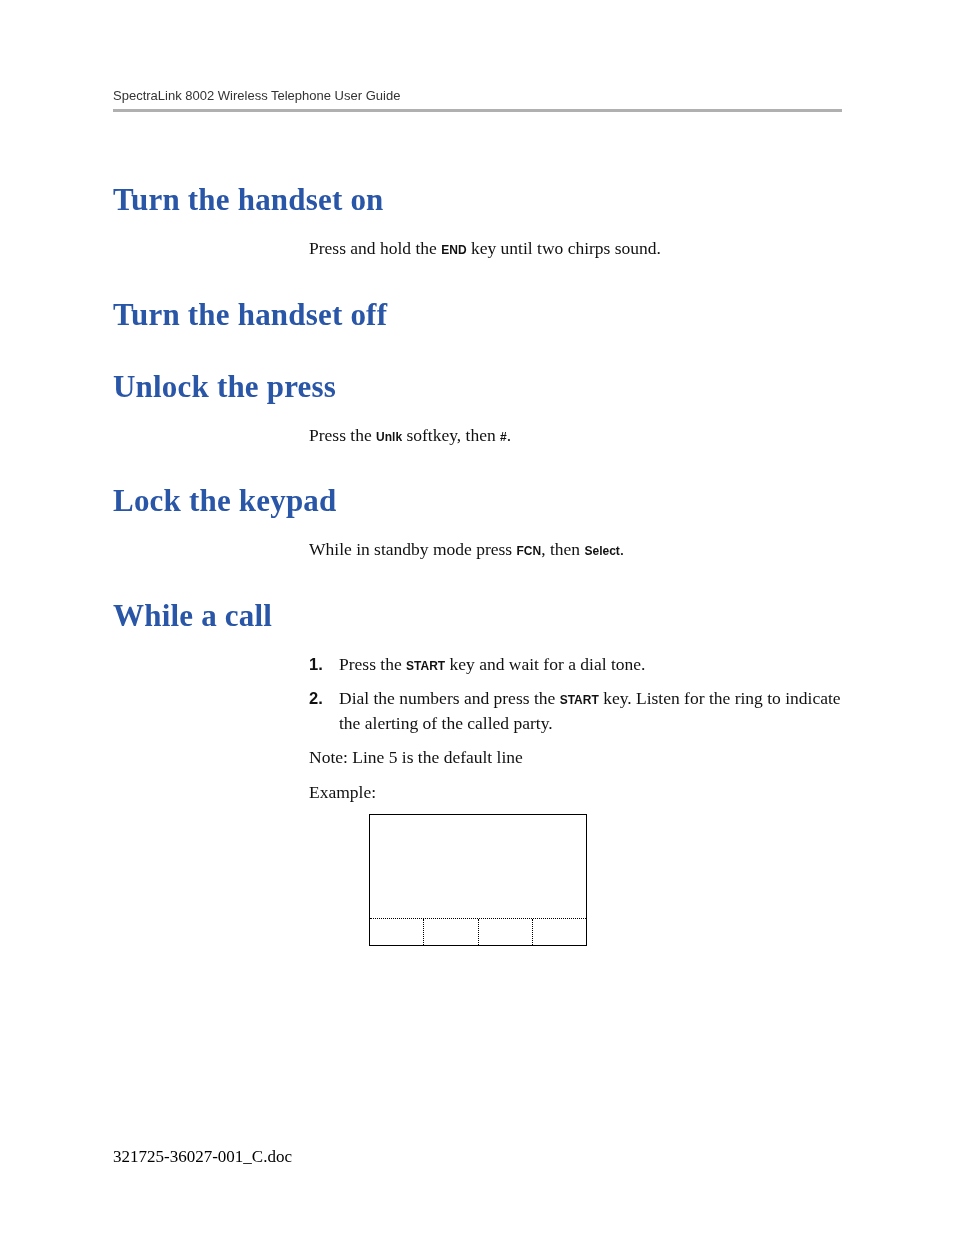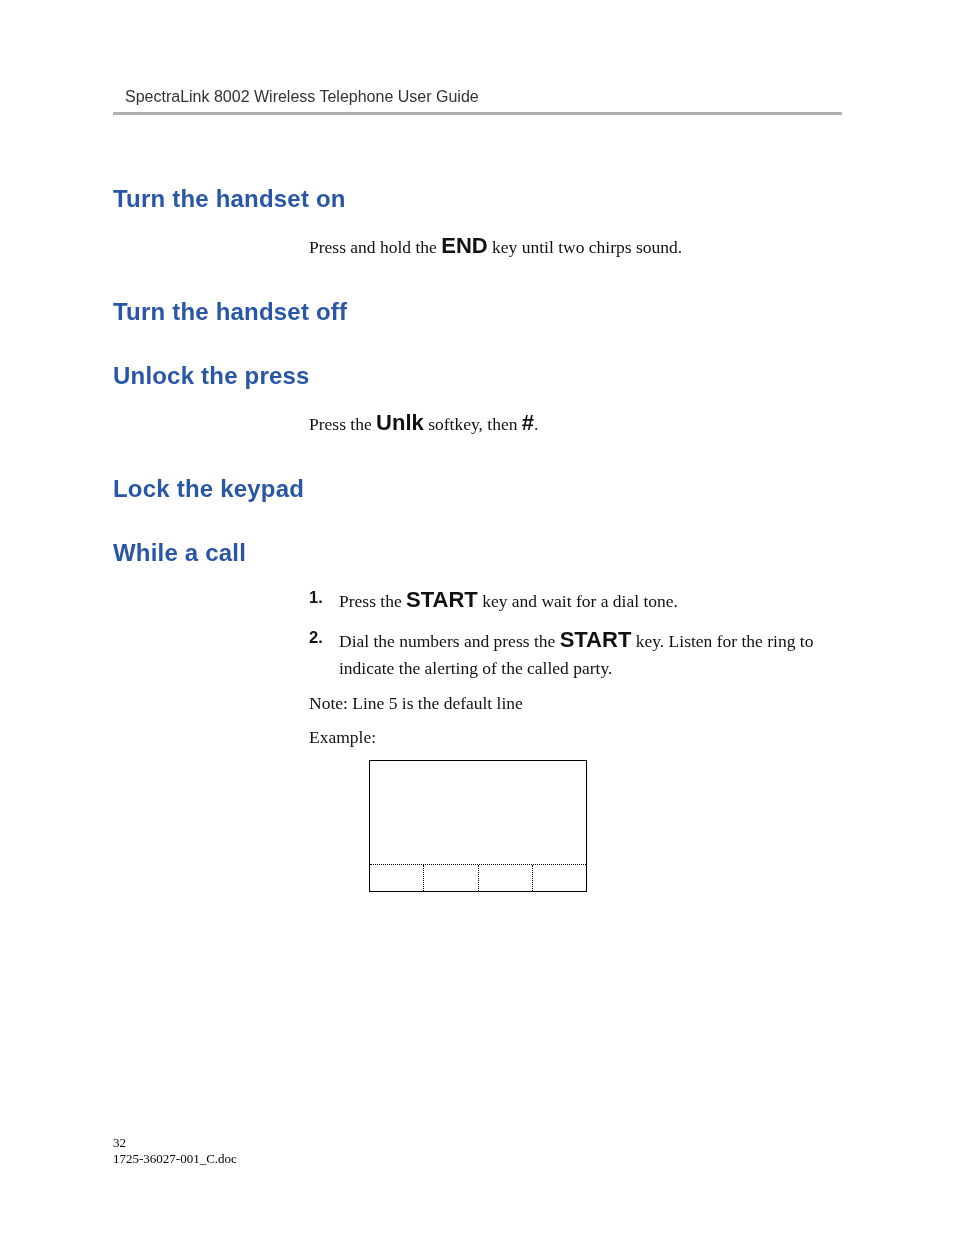--- a/index.html
+++ b/index.html
@@ -9,51 +9,50 @@
     background: #fff;
     font-family: "Palatino Linotype", "Book Antiqua", Palatino, Georgia, serif;
     color: #000;
     position: relative;
   }
   .page {
     padding: 88px 112px 0 113px;
   }
   .running-head {
     font-family: Arial, Helvetica, sans-serif;
-    font-size: 16px;
+    font-size: 13px;
     color: #333;
     padding-bottom: 6px;
-    margin-left: 12px;
   }
   .rule {
     height: 3px;
     background: #b0b0b0;
     margin-bottom: 70px;
   }
   h2.section {
-    font-family: Liberation Sans, sans-serif;
+    font-family: Liberation Serif, serif;
     font-weight: bold;
     color: #2a56a7;
-    font-size: 24px;
+    font-size: 31px;
     letter-spacing: 0.2px;
     margin-top: 36px;
     margin-bottom: 18px;
   }
   h2.section.first { margin-top: 22px; }
   .body-block {
     margin-left: 196px;
     font-size: 17.5px;
     line-height: 1.4;
     color: #111;
   }
   .body-block p { margin-bottom: 10px; }
   .body-block .hl {
     font-family: Arial, Helvetica, sans-serif;
     font-weight: bold;
-    font-size: 22px;
+    font-size: 12px;
   }
   ol.steps {
     list-style: none;
     counter-reset: step;
   }
   ol.steps li {
     counter-increment: step;
     position: relative;
     padding-left: 30px;
     margin-bottom: 10px;
@@ -85,23 +84,22 @@
     flex: 1;
     border-right: 1px dotted #000;
   }
   .display-keys .k:last-child { border-right: none; }
   .footer {
     position: absolute;
     left: 113px;
     right: 112px;
     bottom: 68px;
     display: flex;
-    justify-content: space-between;
-    font-size: 13px;
-    flex-direction: column;
+    justify-content: flex-start;
+    font-size: 17px;
   }
 </style>
 </head>
 <body>
 
 <div class="page">
   <div class="running-head">SpectraLink 8002 Wireless Telephone User Guide</div>
   <div class="rule"></div>
 
   <h2 class="section first">Turn the handset on</h2>
@@ -114,20 +112,25 @@
   <h2 class="section">Turn the handset off</h2>
 
   <h2 class="section">Unlock the press</h2>
   <div class="body-block">
     <p>
       <span>Press the </span><span class="hl">Unlk</span><span> softkey, then </span><span class="hl">#</span><span>.</span>
     </p>
   </div>
 
   <h2 class="section">Lock the keypad</h2>
+  <div class="body-block">
+    <p>
+      <span>While in standby mode press </span><span class="hl">FCN</span><span>, then </span><span class="hl">Select</span><span>.</span>
+    </p>
+  </div>
 
   <h2 class="section">While a call</h2>
   <div class="body-block">
     <ol class="steps">
       <li>
         <span>Press the </span><span class="hl">START</span><span> key and wait for a dial tone.</span>
       </li>
       <li>
         <span>Dial the numbers and press the </span><span class="hl">START</span><span> key. Listen for the ring to indicate the alerting of the called party.</span>
       </li>

